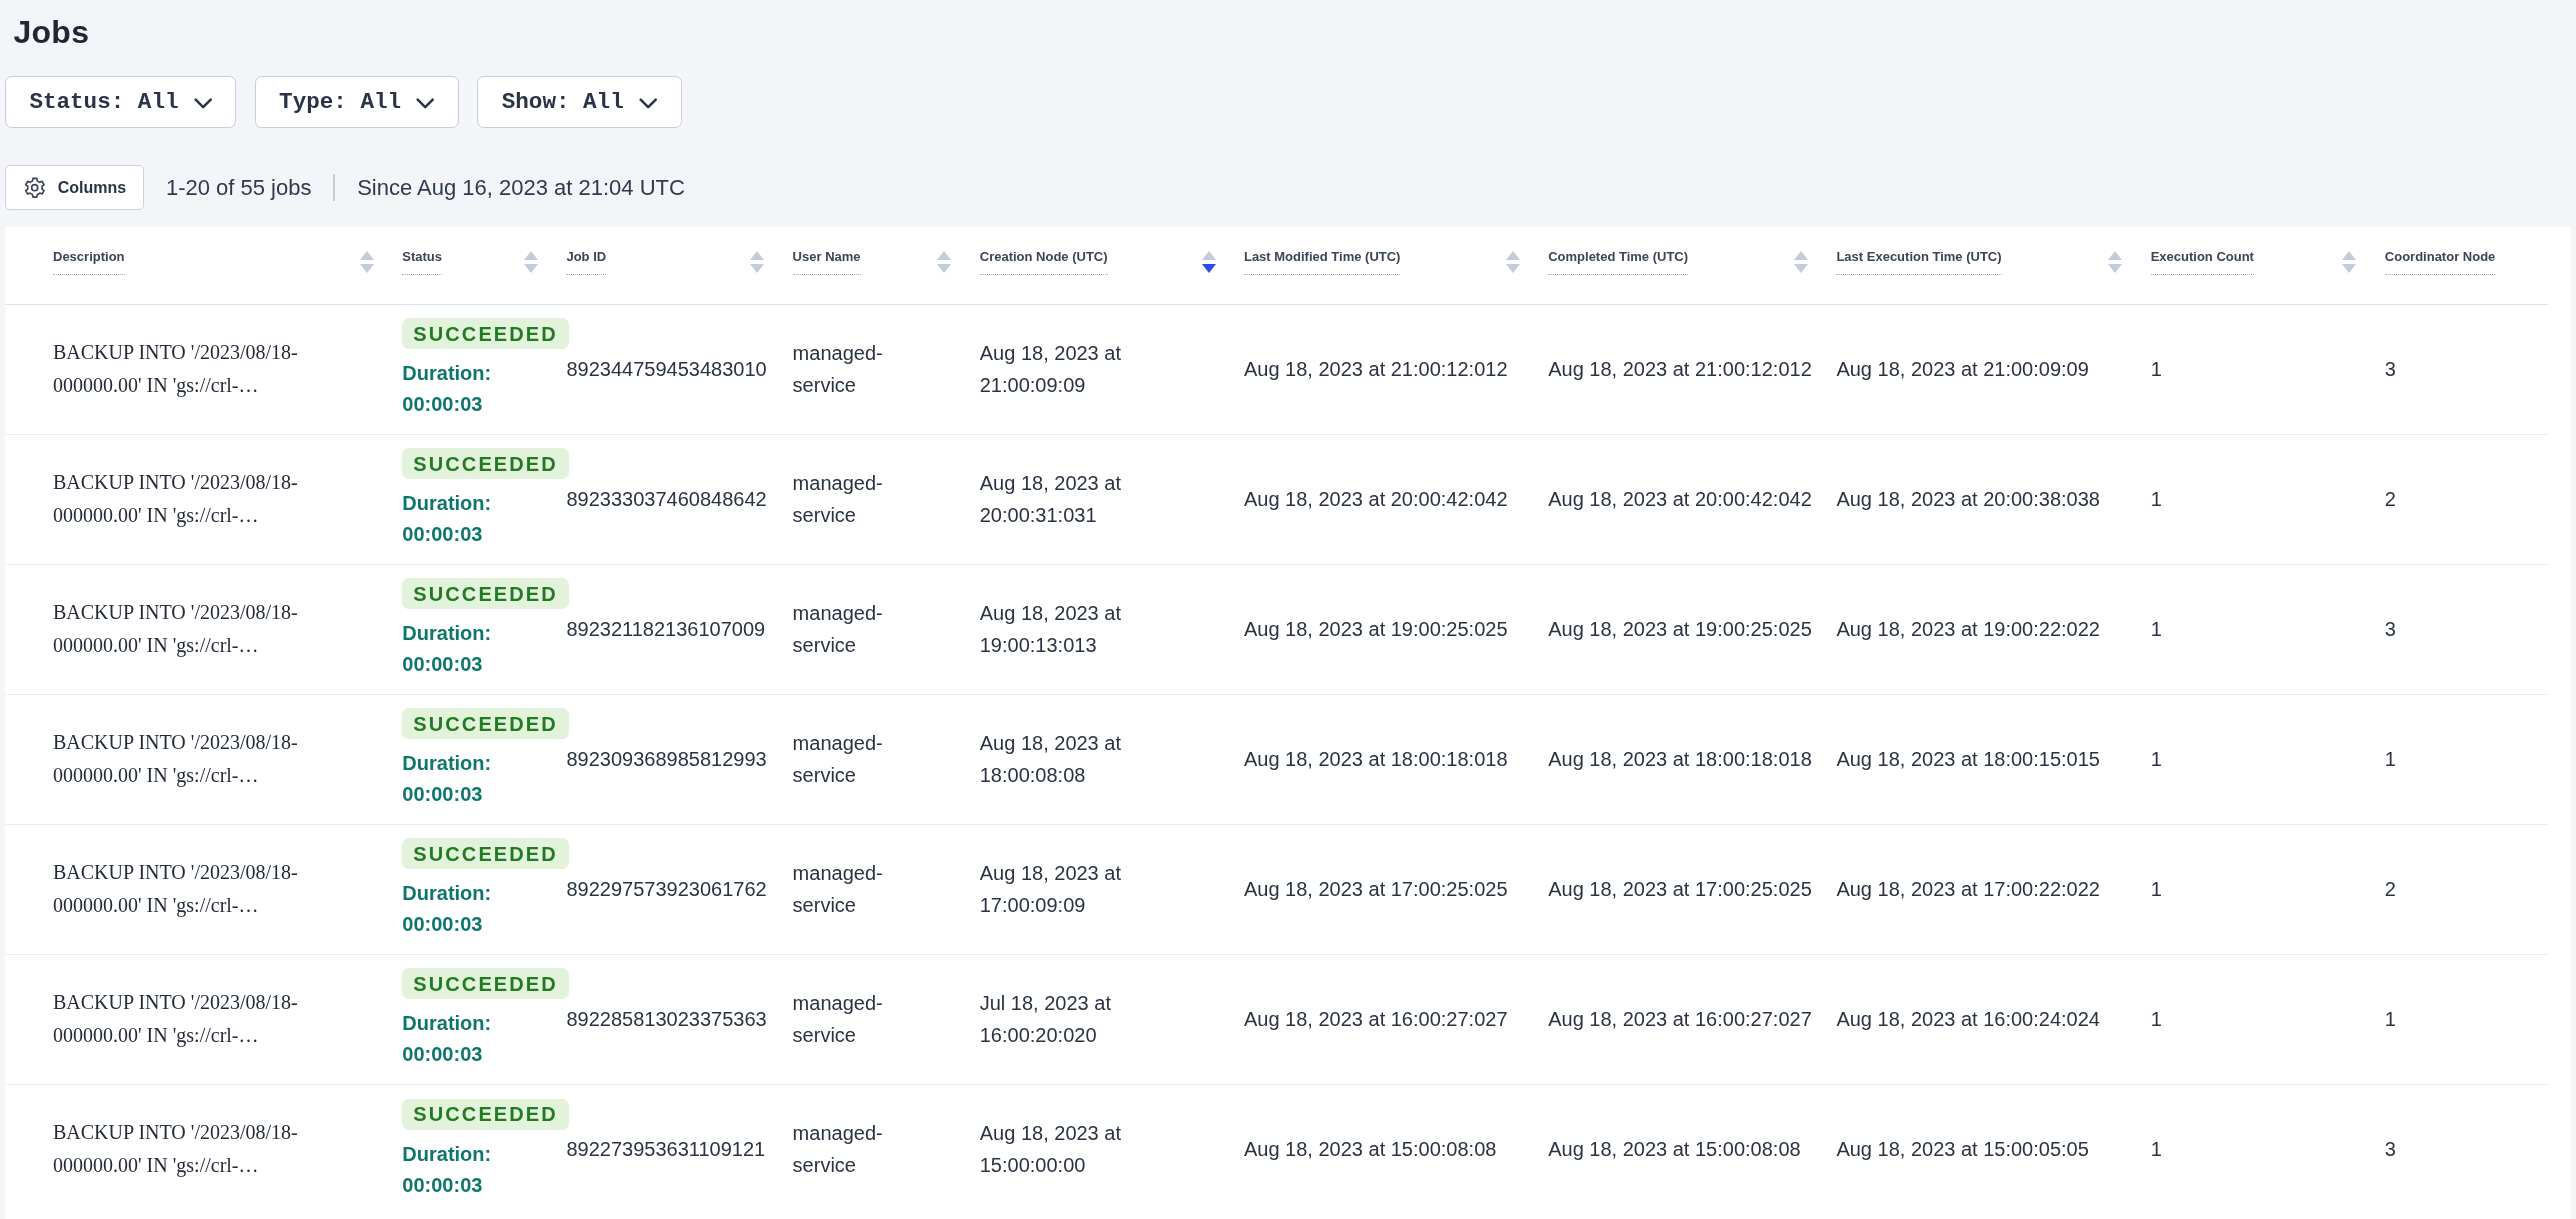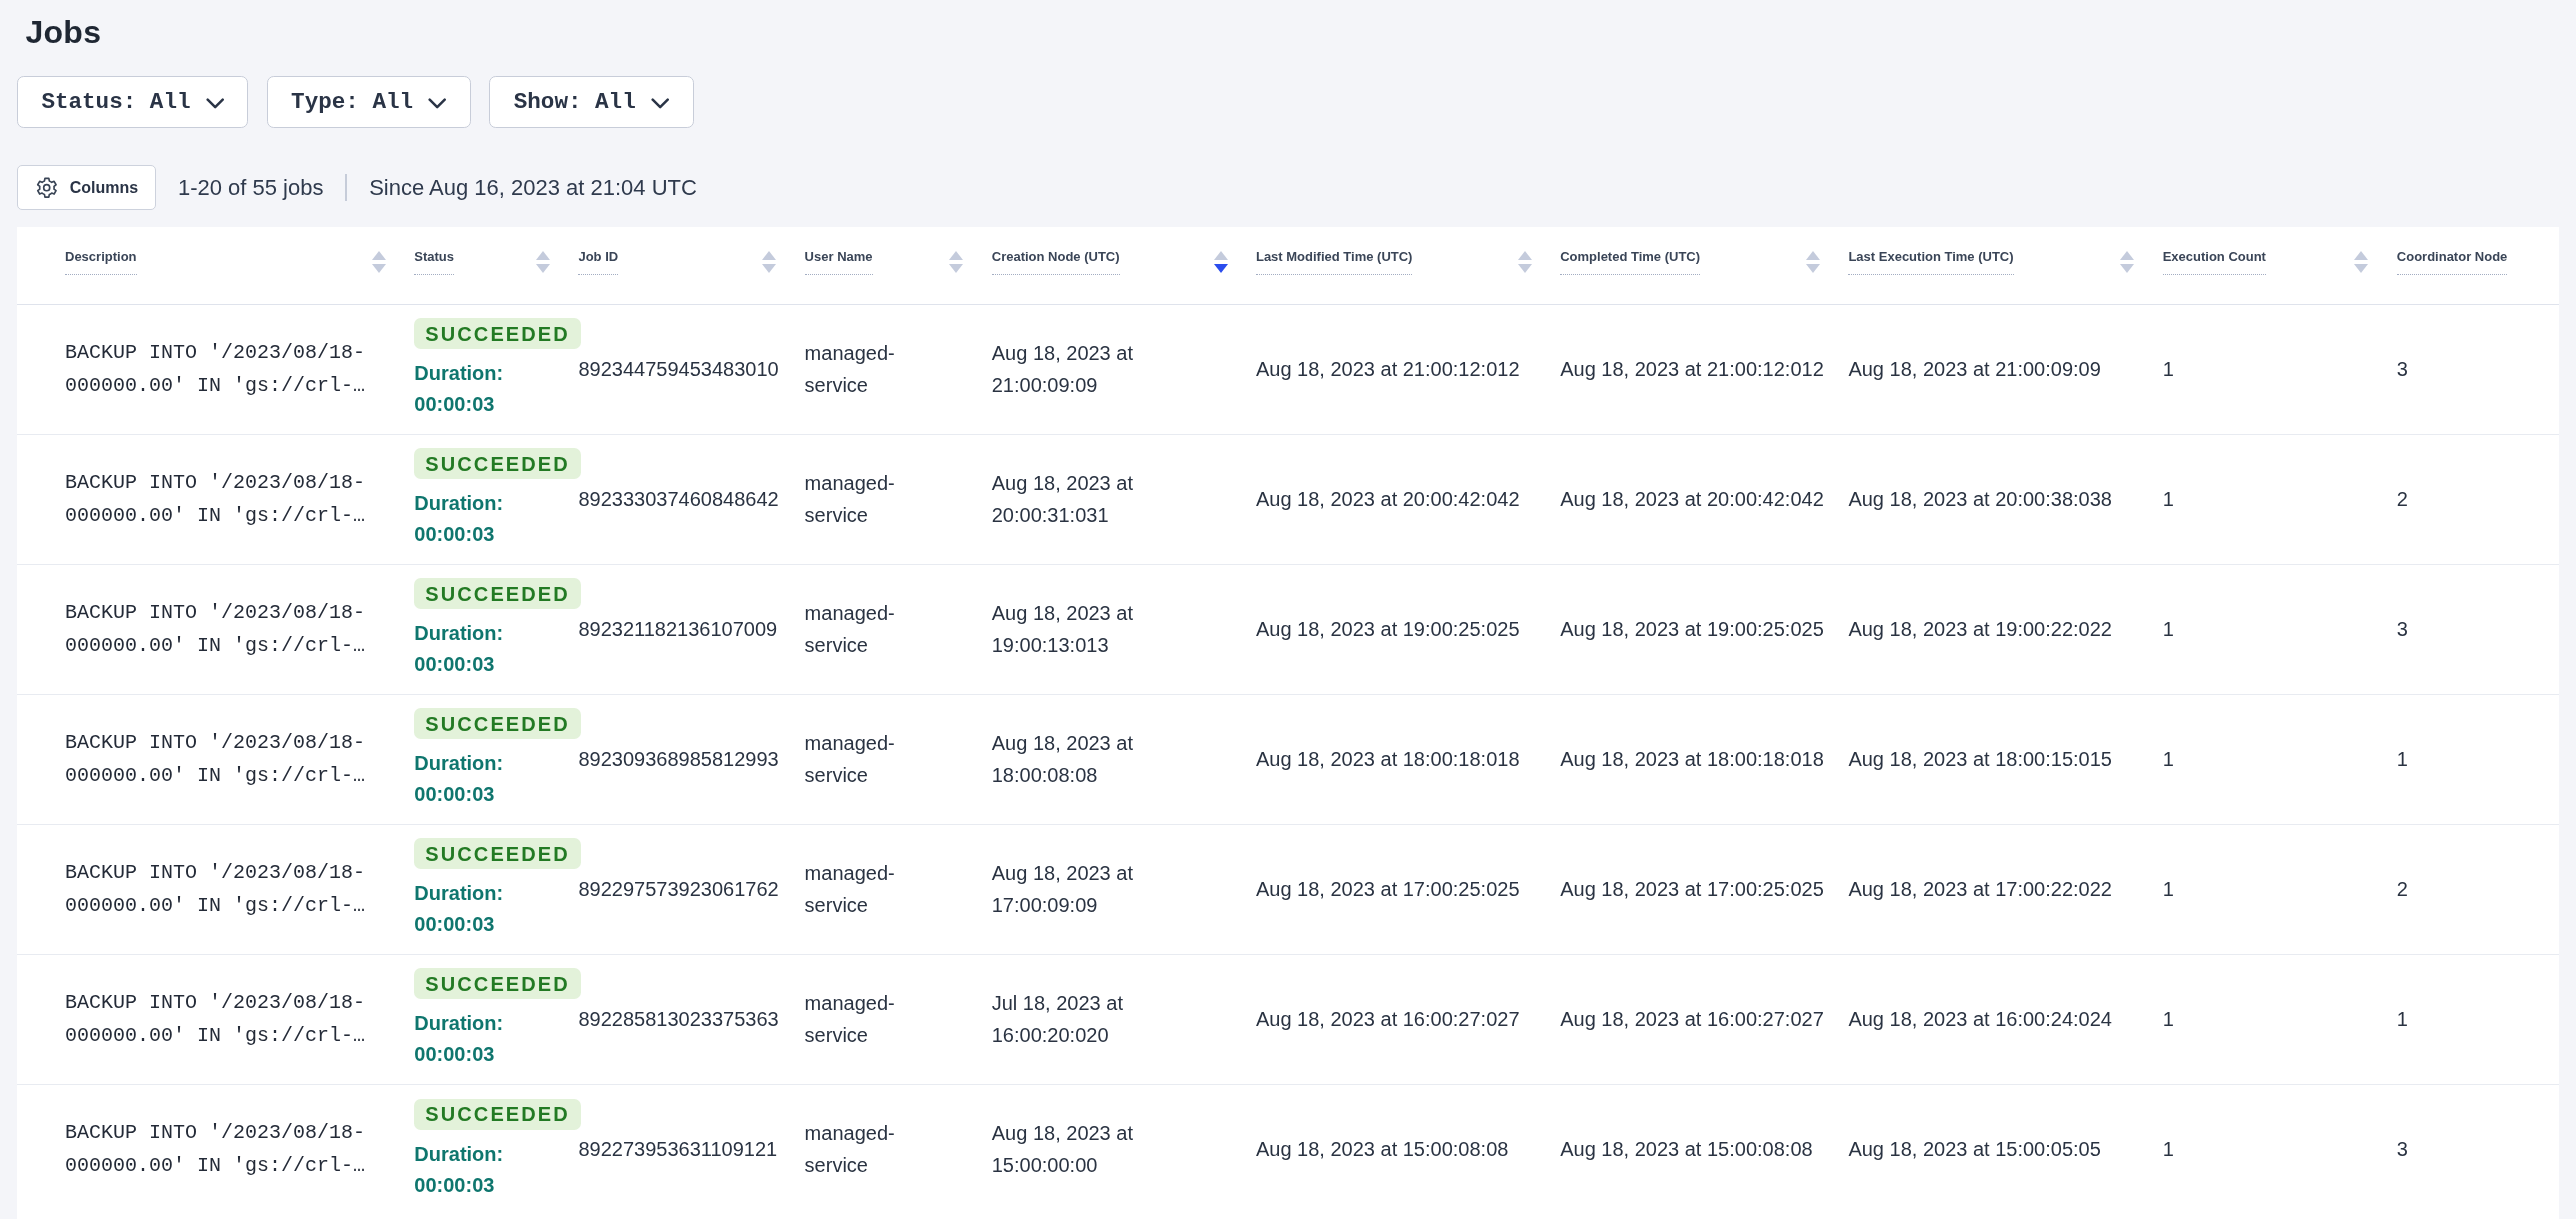--- a/index.html
+++ b/index.html
@@ -8,21 +8,21 @@
     --row_divider:#e8ebf1; --border:#cdd2dd; --header_border:#dfe3ec; --dotted:#a3adc2;
   }
   *{box-sizing:border-box;}
   html,body{margin:0;padding:0;}
   body{
     width:2576px;height:1219px;overflow:hidden;
     background:var(--page_bg);
     font-family:"Liberation Sans","DejaVu Sans",sans-serif;
     color:var(--text_primary);
   }
-  .page{width:2576px;height:1219px;padding:0 17px;overflow:hidden;}
+  .page{width:2576px;height:1219px;padding:0 5px;overflow:hidden;}
   .page-title{
     margin:13.4px 0 0 8.4px;font-size:32px;line-height:38px;font-weight:700;
     color:#1f2733;letter-spacing:0.3px;
   }
   
   .filters{display:flex;gap:18.4px;margin-top:25px;margin-left:0;}
   .filter-btn{
     display:flex;align-items:center;gap:15px;height:52px;padding:0 23.4px;
     background:var(--card_bg);border:0.8px solid #c8cdd9;border-radius:6.7px;
     font-family:Liberation Mono, monospace;font-size:22.6px;font-weight:700;color:#2a3446;cursor:pointer;
@@ -55,21 +55,21 @@
   .sort .down{width:0;height:0;border-left:7.5px solid transparent;border-right:7.5px solid transparent;border-top:9.2px solid var(--sort_inactive);}
   th.sorted-desc .sort .down{border-top-color:var(--sort_active);}
   th:first-child,td:first-child{padding-left:48px;}
   tbody td{
     height:130px;vertical-align:middle;padding:8.4px 33px 8.4px 0;
     border-bottom:0.8px solid var(--row_divider);
     font-size:20px;color:var(--text_primary);line-height:32px;
   }
   tbody tr:last-child td{border-bottom:none;}
   .desc{
-    font-family:Liberation Mono, monospace;
+    font-family:Liberation Serif, serif;
     font-size:20px;line-height:33px;max-width:316px;color:#242b38;
     overflow-wrap:break-word;cursor:pointer;
   }
   .badge{
     display:inline-block;background:var(--succeeded_bg);color:var(--succeeded_text);
     font-size:20px;font-weight:700;letter-spacing:2.1px;line-height:16.7px;
     padding:7.5px 11px 6.7px;border-radius:6.7px;white-space:nowrap;
   }
   .dur-line{display:block;line-height:31px;color:#0f766e;font-weight:bold;}
   .dur-wrap{margin-top:8.4px;}

